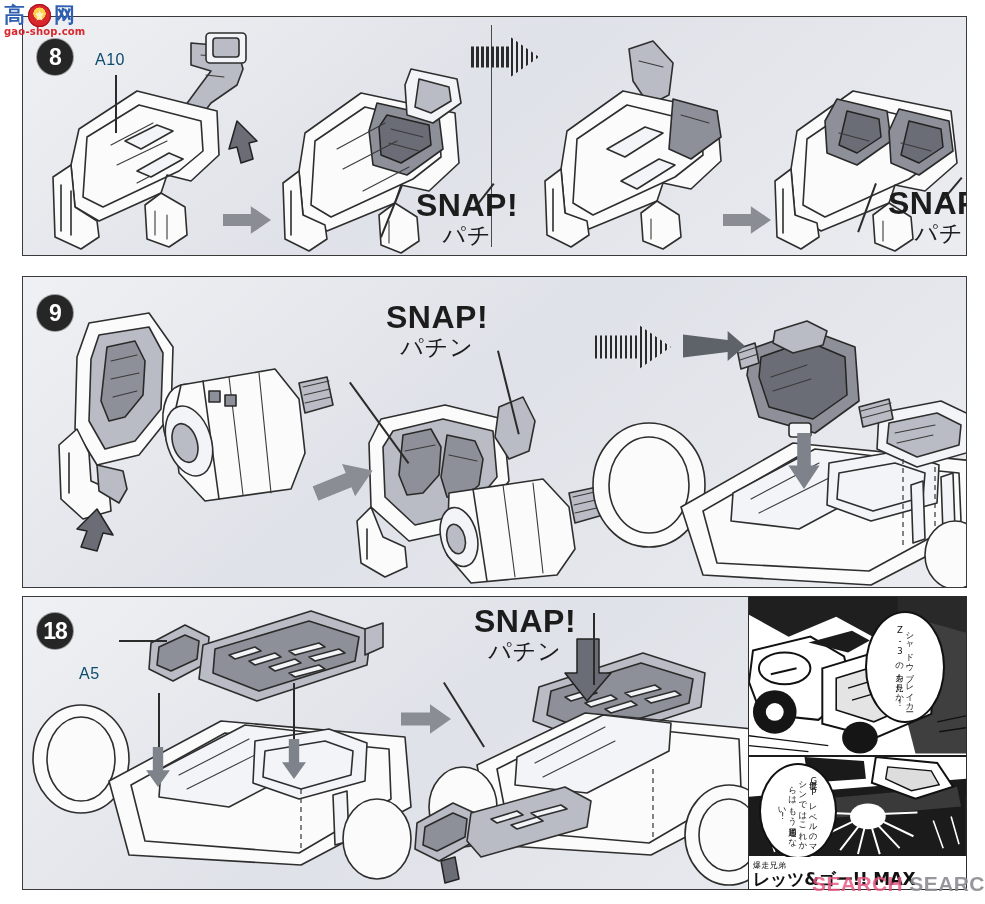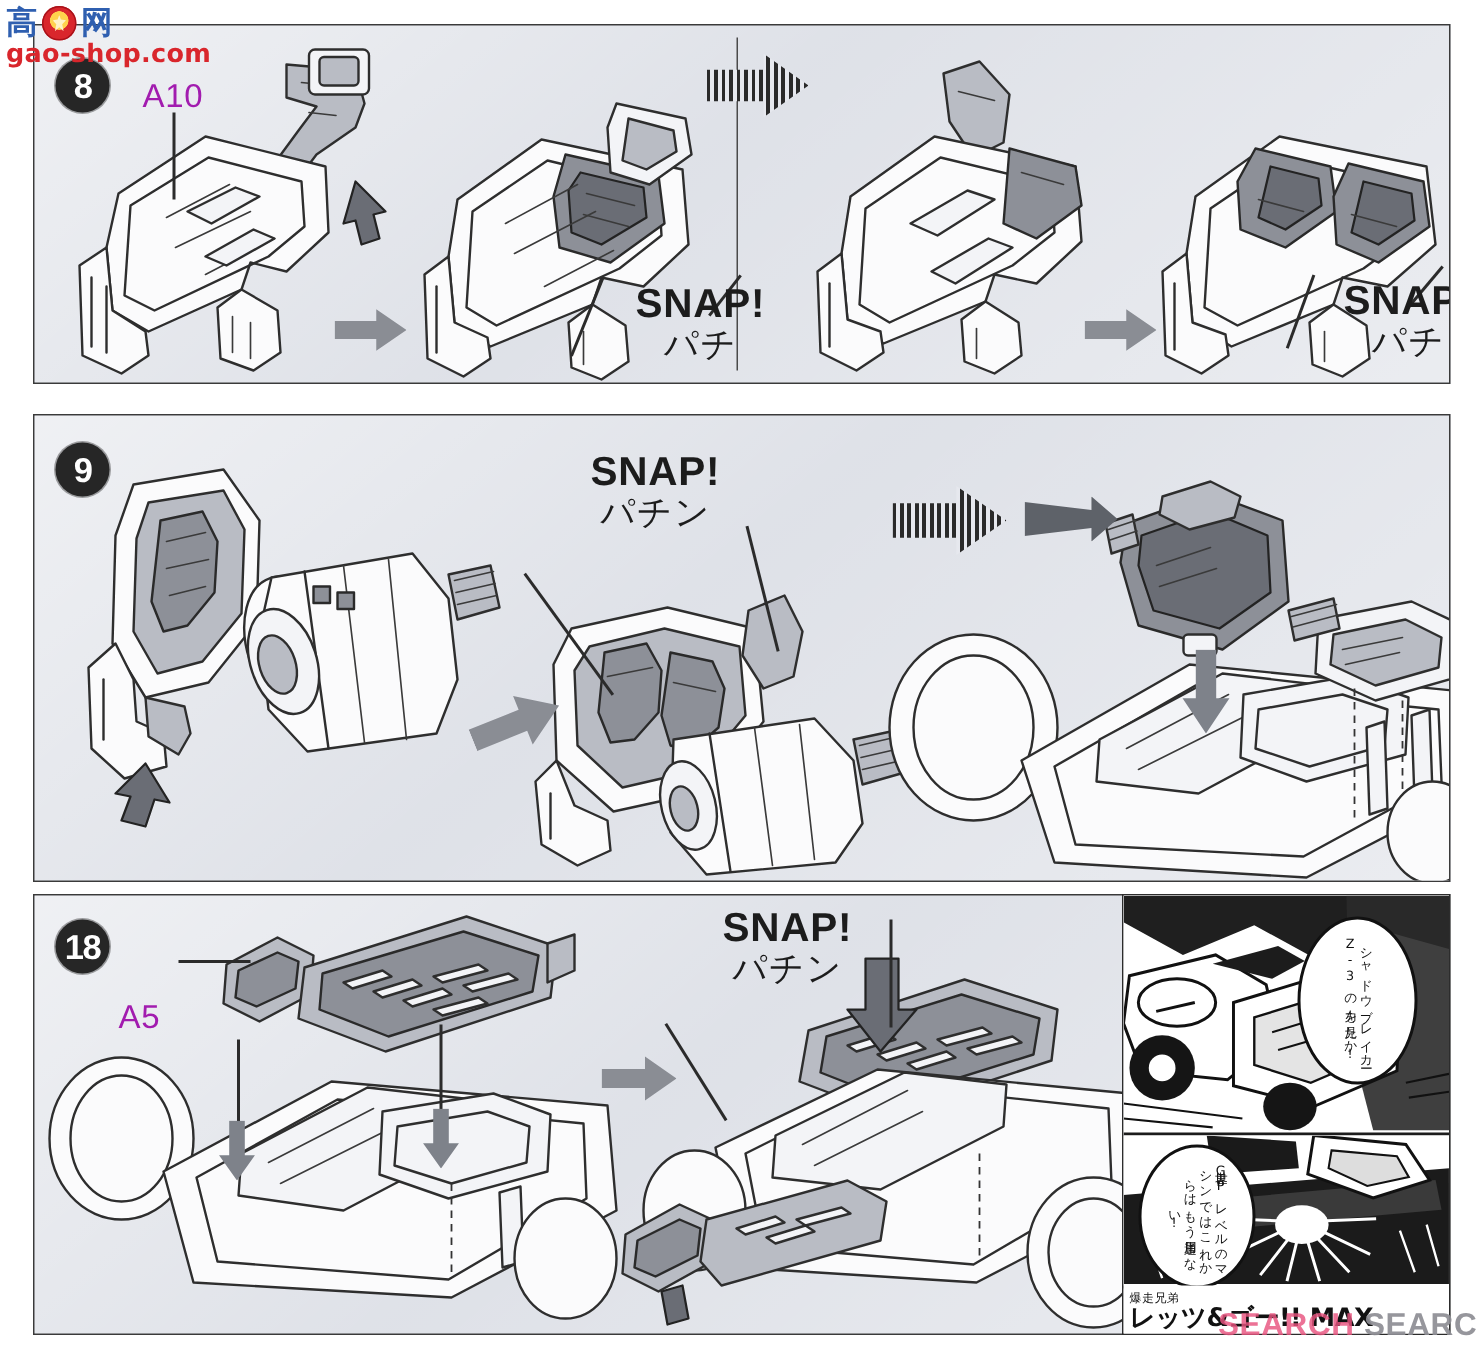--- a/index.html
+++ b/index.html
@@ -35,21 +35,21 @@
   .wm-seal:after{
     content:"";position:absolute;left:50%;top:50%;
     width:9px;height:11px;transform:translate(-50%,-52%);
     background:#fff4cf;
     clip-path:polygon(50% 0,62% 30%,100% 34%,72% 58%,82% 100%,50% 76%,18% 100%,28% 58%,0 34%,38% 30%);
     opacity:.92;
   }
   .wm-url{
     position:absolute;left:0;top:24px;
     font-family:"DejaVu Sans",sans-serif;
-    font-size:17px;font-weight:700;color:#d9262c;letter-spacing:.2px;
+    font-size:10px;font-weight:700;color:#d9262c;letter-spacing:.2px;
     white-space:nowrap;
   }
 
   
   .panel{
     position:absolute;
     background:#dcdfe6;
     border:1.6px solid #3a3a3a;
     box-sizing:border-box;
     overflow:hidden;
@@ -74,32 +74,32 @@
     font-family:"Liberation Sans",sans-serif;
     font-size:23px;font-weight:700;line-height:1;
     letter-spacing:-1px;
     box-shadow:0 0 0 1px rgba(0,0,0,.35);
   }
 
   
   .part-label{
     position:absolute;z-index:14;
     font-family:"Liberation Sans",sans-serif;
-    font-size:22px;color:#a21caf;letter-spacing:.5px;
+    font-size:16px;color:#0c4a6e;letter-spacing:.5px;
   }
   .lead-line{position:absolute;background:#2b2b2b;z-index:13;}
 
   
   .snap{
     position:absolute;z-index:15;text-align:center;
     font-family:"Liberation Sans",sans-serif;
     line-height:1;
   }
   .snap .en{
-    display:block;font-size:27px;font-weight:700;color:#1c1c1c;
+    display:block;font-size:32px;font-weight:700;color:#1c1c1c;
     letter-spacing:.5px;
   }
   .snap .jp{
     display:block;margin-top:3px;
     font-family:"DejaVu Sans",sans-serif;
     font-size:23px;font-weight:400;color:#1c1c1c;letter-spacing:1px;
   }
   .snap-tick{position:absolute;background:#2b2b2b;z-index:14;transform-origin:0 0;}
 
   

